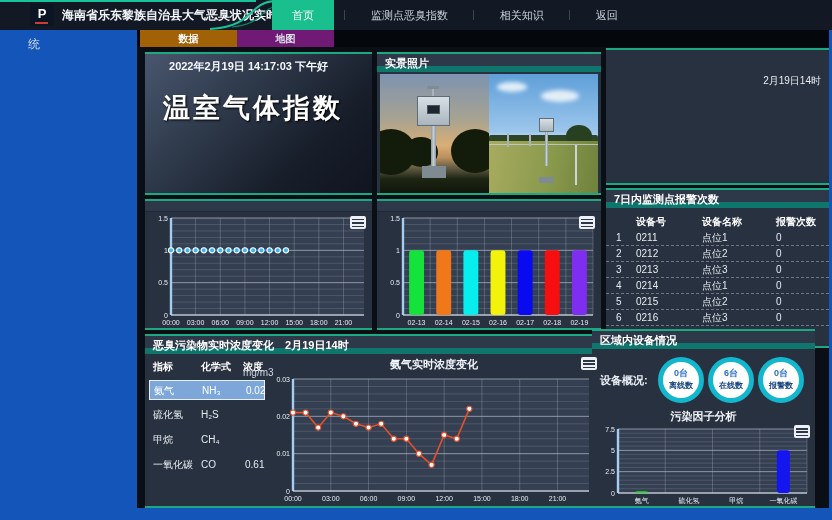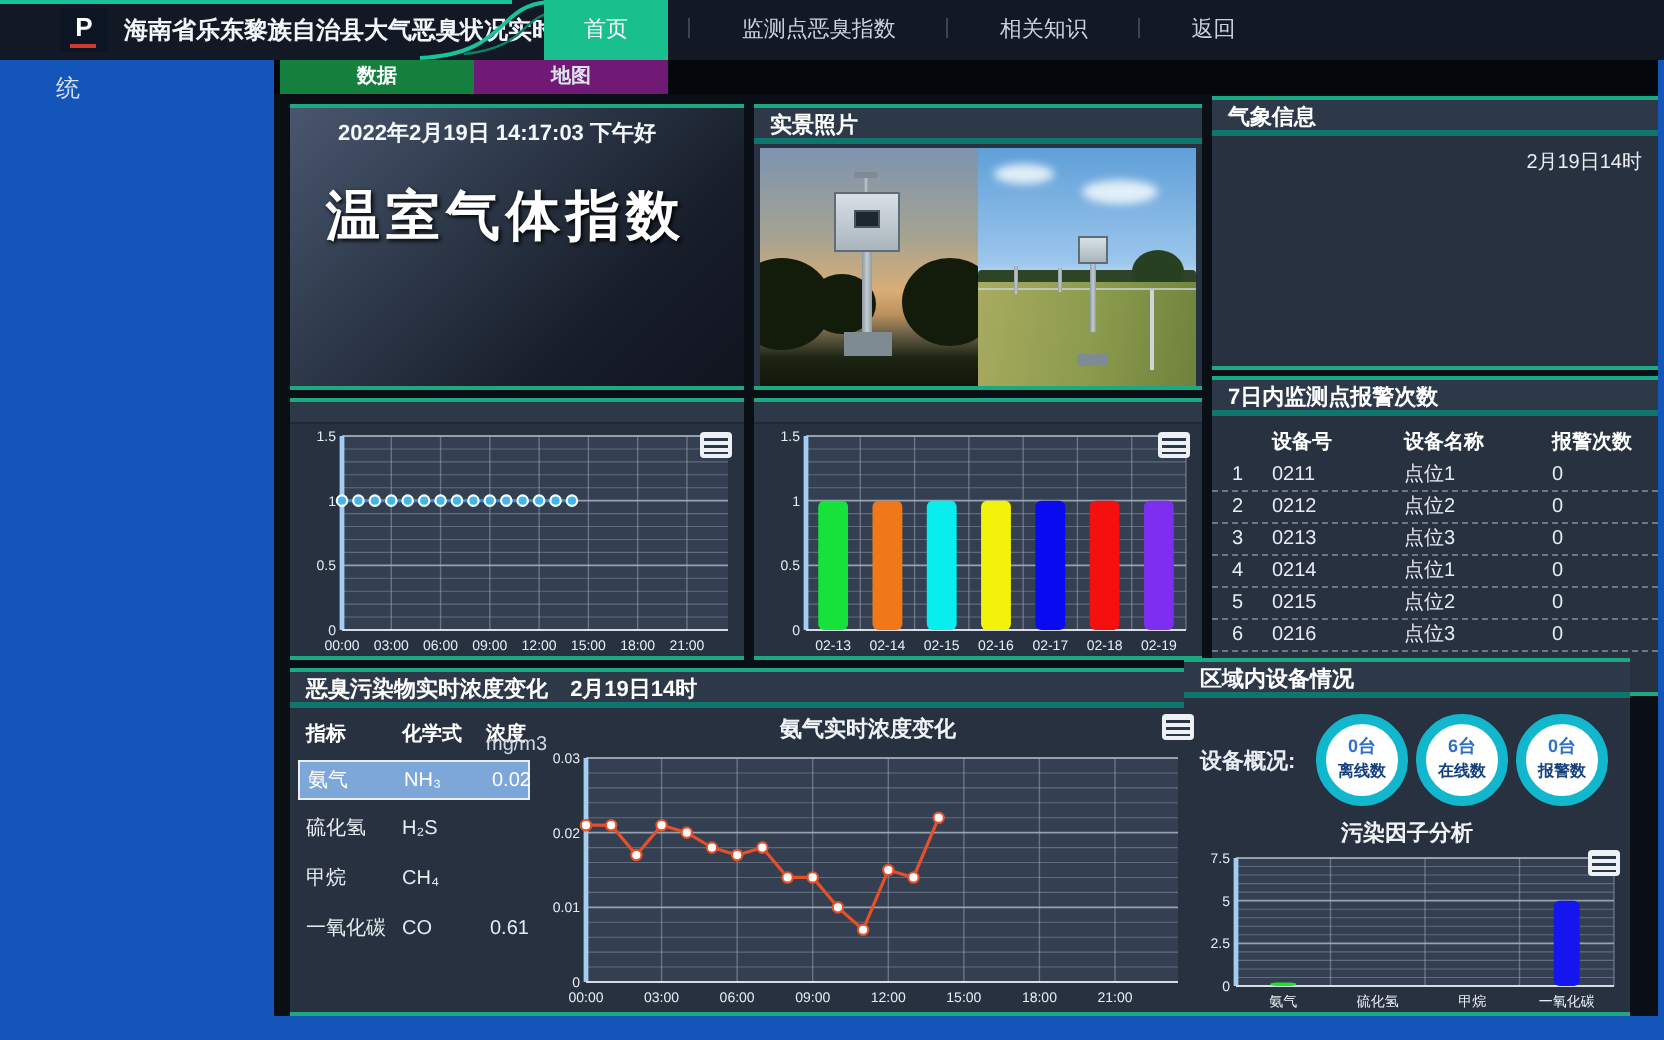--- a/index.html
+++ b/index.html
@@ -18,27 +18,27 @@
   .menu{position:absolute;left:272px;top:0;height:30px;white-space:nowrap}
   .mi{display:inline-block;height:30px;line-height:30px;padding:0 15px;font-size:11px;color:#c9d2de;cursor:pointer}
   .mi.active{background:#19c08e;color:#fff;padding:0 20px}
   .msep{display:inline-block;width:1px;height:10px;background:#3a4454;margin:0 6px;vertical-align:middle}
 
   
   .side-label{position:absolute;left:28px;top:36px;font-size:12px;color:#d5dff0}
   .dash{position:absolute;left:137px;top:30px;width:692px;height:478px;background:#0a0e15}
   .tabrow{position:absolute;left:0;top:0;width:692px;height:17px;background:#04070c}
   .tab{position:absolute;top:0;height:17px;line-height:17px;text-align:center;font-size:10px;font-weight:bold;cursor:pointer}
-  .tab.active{background:#15803d;color:#fff}
+  .tab.active{background:#a16207;color:#fff}
   .tab.idle{background:#701a75;color:#dde3ec}
 
   
   .panel{position:absolute;background:#28313f;border-top:2px solid #1ca981;border-bottom:2px solid #1ca981}
   .p-h{height:18px;line-height:18px;padding:0 8px;background:#2d3849;color:#fff;
-       font-size:11px;font-weight:bold;border-bottom:3px solid #0f766e;position:relative}
+       font-size:11px;font-weight:bold;border-bottom:6px solid #0f766e;position:relative}
   .strip{height:11px;background:#2d3849;border-bottom:1px solid #1f2937}
 
   
   .hero{background:linear-gradient(135deg,#49566e 0%,#2d3849 38%,#171d29 72%,#101520 100%)}
   .hero-date{position:absolute;left:0;right:20px;top:5px;text-align:center;font-size:11px;font-weight:bold;color:#f4f7fb}
   .hero-title{position:absolute;left:18px;top:36px;font-size:27px;font-weight:bold;color:#fff;letter-spacing:3px;text-shadow:1px 1px 2px #000}
 
   
   .photo{position:absolute;top:20px;height:119px;overflow:hidden}
   .ph-l{left:3px;width:109px;background:linear-gradient(180deg,#7d93b0 0%,#a7a391 38%,#d9ae76 60%,#bb905d 70%,#6b6148 78%,#1d2513 88%,#10150a 100%)}
@@ -141,21 +141,20 @@
       <div class="pole" style="left:18px;bottom:46px;width:2px;height:14px"></div>
       <div class="pole" style="left:40px;bottom:47px;width:2px;height:12px"></div>
       <div class="pole" style="left:86px;bottom:8px;width:2px;height:40px;background:#cdd5da"></div>
       <div class="pole" style="left:56px;top:58px;width:3px;height:34px"></div>
       <div class="cab" style="left:50px;top:44px;width:15px;height:14px"></div>
       <div class="base" style="left:50px;bottom:10px;width:15px;height:6px"></div>
     </div>
   </div>
 
   <div class="panel" style="left:469px;top:18px;width:223px;height:137px">
-    <div class="p-h">气象信息</div>
     <div class="wx-time">2月19日14时</div>
   </div>
 
   <div class="panel" style="left:8px;top:169px;width:227px;height:131px">
     <div class="strip"></div>
     <div class="chart" style="left:0;top:11px;width:227px;height:116px"><svg width="227" height="116">
           <rect x="26" y="6" width="193" height="97" fill="#343f51"></rect>
           <line x1="26" x2="219" y1="103" y2="103" stroke="#aab3c0" stroke-width="0.9" opacity="0.85"></line>
           <line x1="26" x2="219" y1="96.53333333333333" y2="96.53333333333333" stroke="#aab3c0" stroke-width="0.55" opacity="0.38"></line>
           <line x1="26" x2="219" y1="90.06666666666666" y2="90.06666666666666" stroke="#aab3c0" stroke-width="0.55" opacity="0.38"></line>

